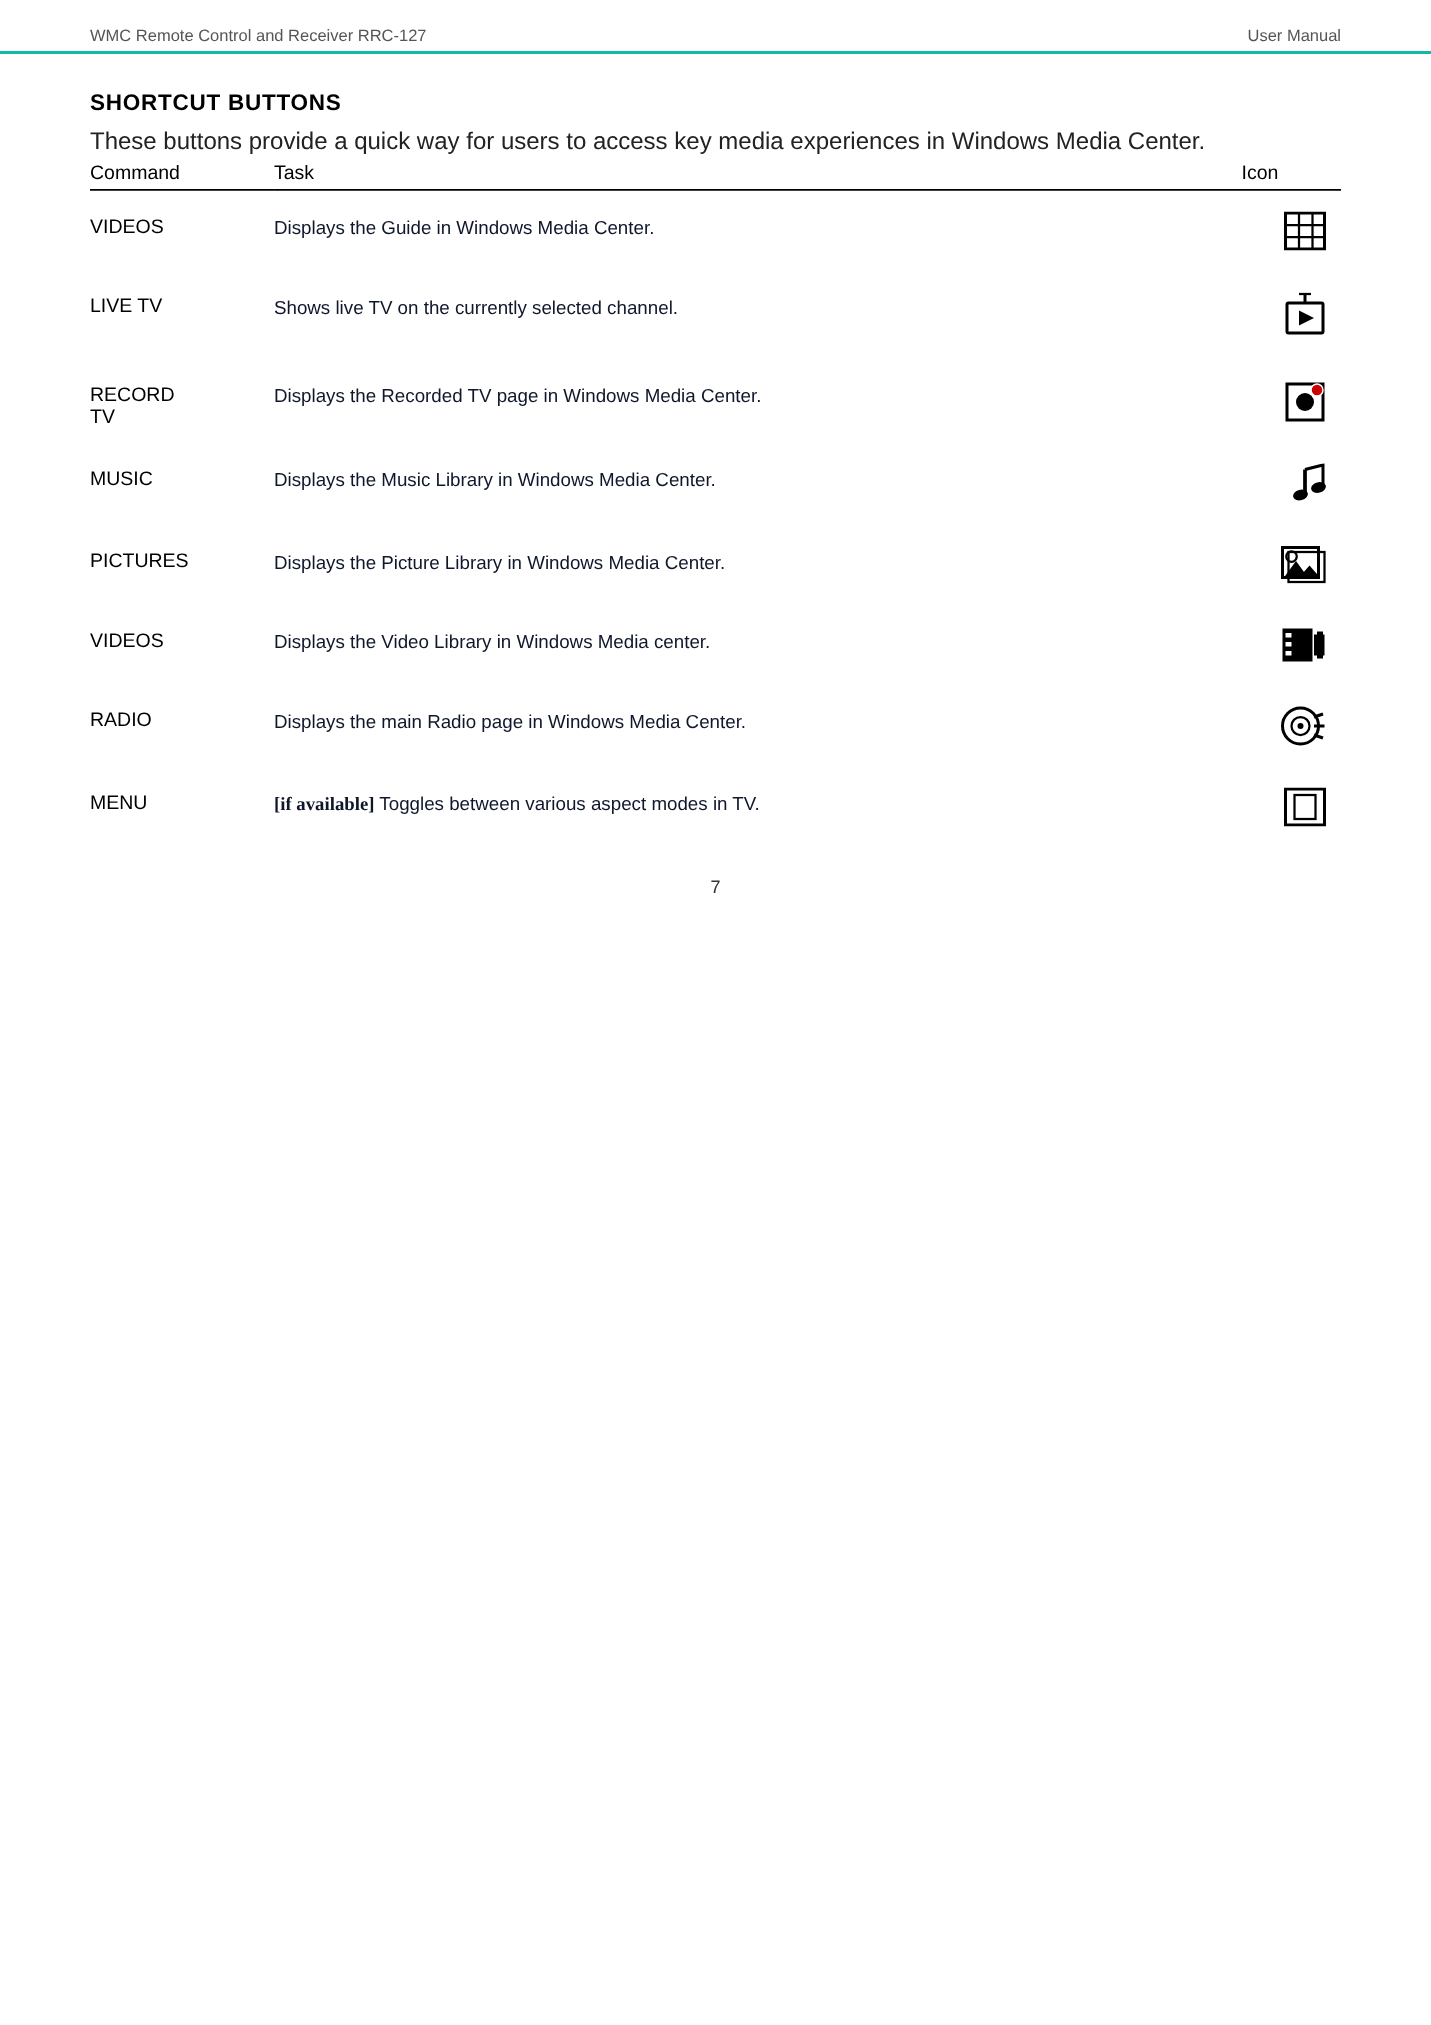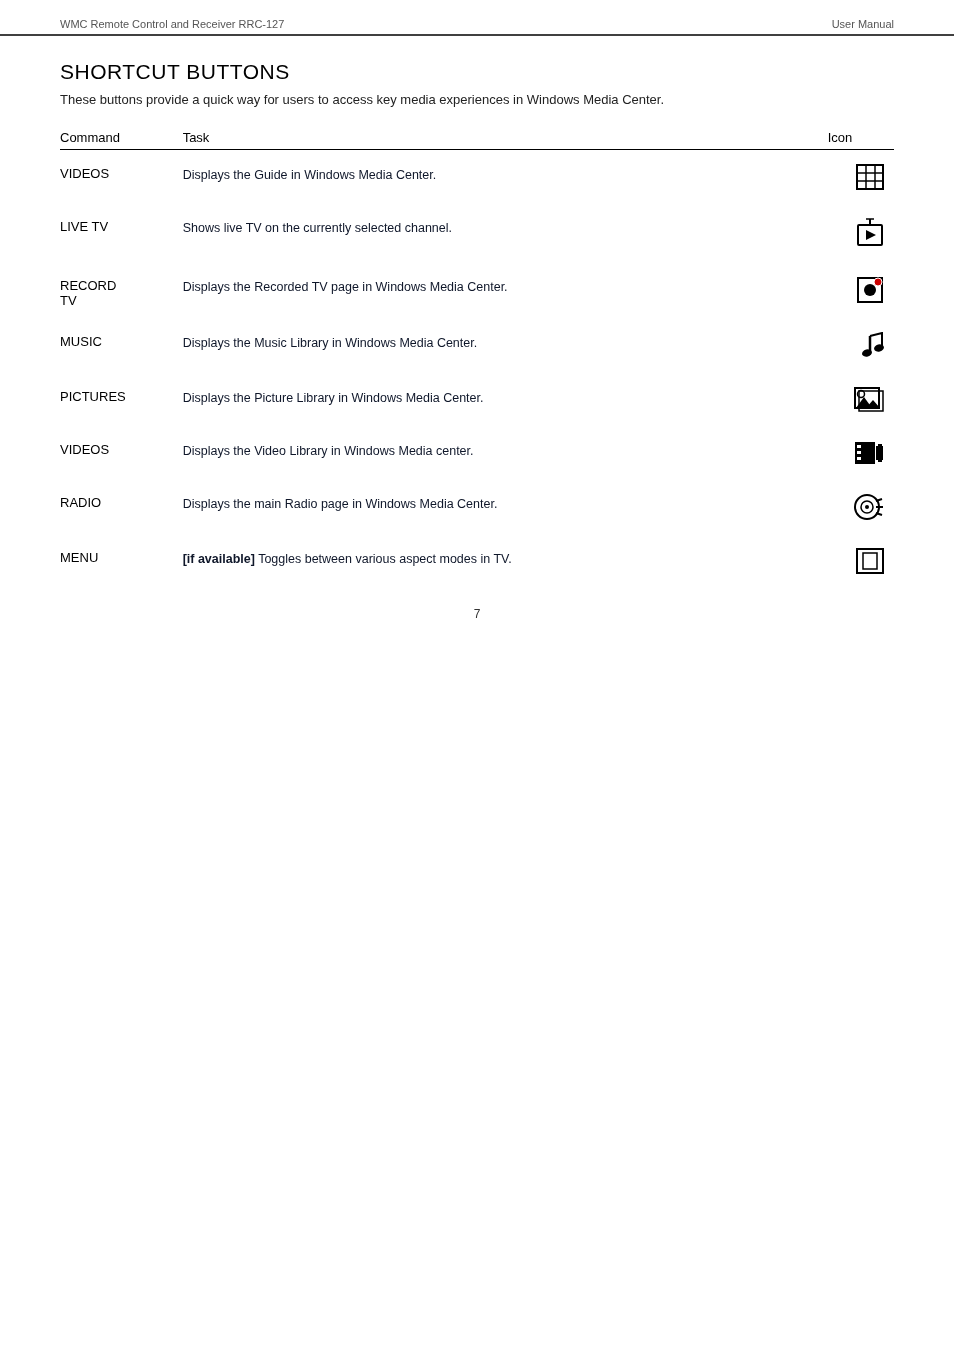--- a/index.html
+++ b/index.html
@@ -20,52 +20,51 @@
       position: relative;
       padding: 0;
     }
 
     
     .header-bar {
       display: flex;
       justify-content: space-between;
       align-items: flex-end;
       padding: 18px 60px 4px 60px;
-      border-bottom: 2px solid #404040;
+      border-bottom: 2px solid #14b8a6;
       margin-bottom: 0;
     }
 
     .header-left {
       font-size: 11px;
       color: #555;
     }
 
     .header-right {
       font-size: 11px;
       color: #555;
     }
 
     
     .content {
       padding: 24px 60px 40px 60px;
     }
 
     
     .section-title {
-      font-size: 21px;
-      font-weight: normal;
+      font-size: 15px;
+      font-weight: bold;
       letter-spacing: 0.5px;
       margin-bottom: 6px;
       text-transform: uppercase;
     }
 
     .section-intro {
-      font-size: 13px;
+      font-size: 16px;
       color: #222;
-      margin-bottom: 20px;
       line-height: 1.5;
     }
 
     
     .shortcut-table {
       width: 100%;
       border-collapse: collapse;
     }
 
     .shortcut-table thead tr th {
@@ -110,20 +109,21 @@
     
     .icon-wrap {
       display: inline-flex;
       align-items: center;
       justify-content: center;
     }
 
     
     .bold-text {
       font-weight: bold;
+      font-family: Liberation Serif, serif;
     }
 
     .page-number {
       text-align: center;
       font-size: 12px;
       color: #333;
       padding: 20px 0;
     }
   </style>
 </head>

